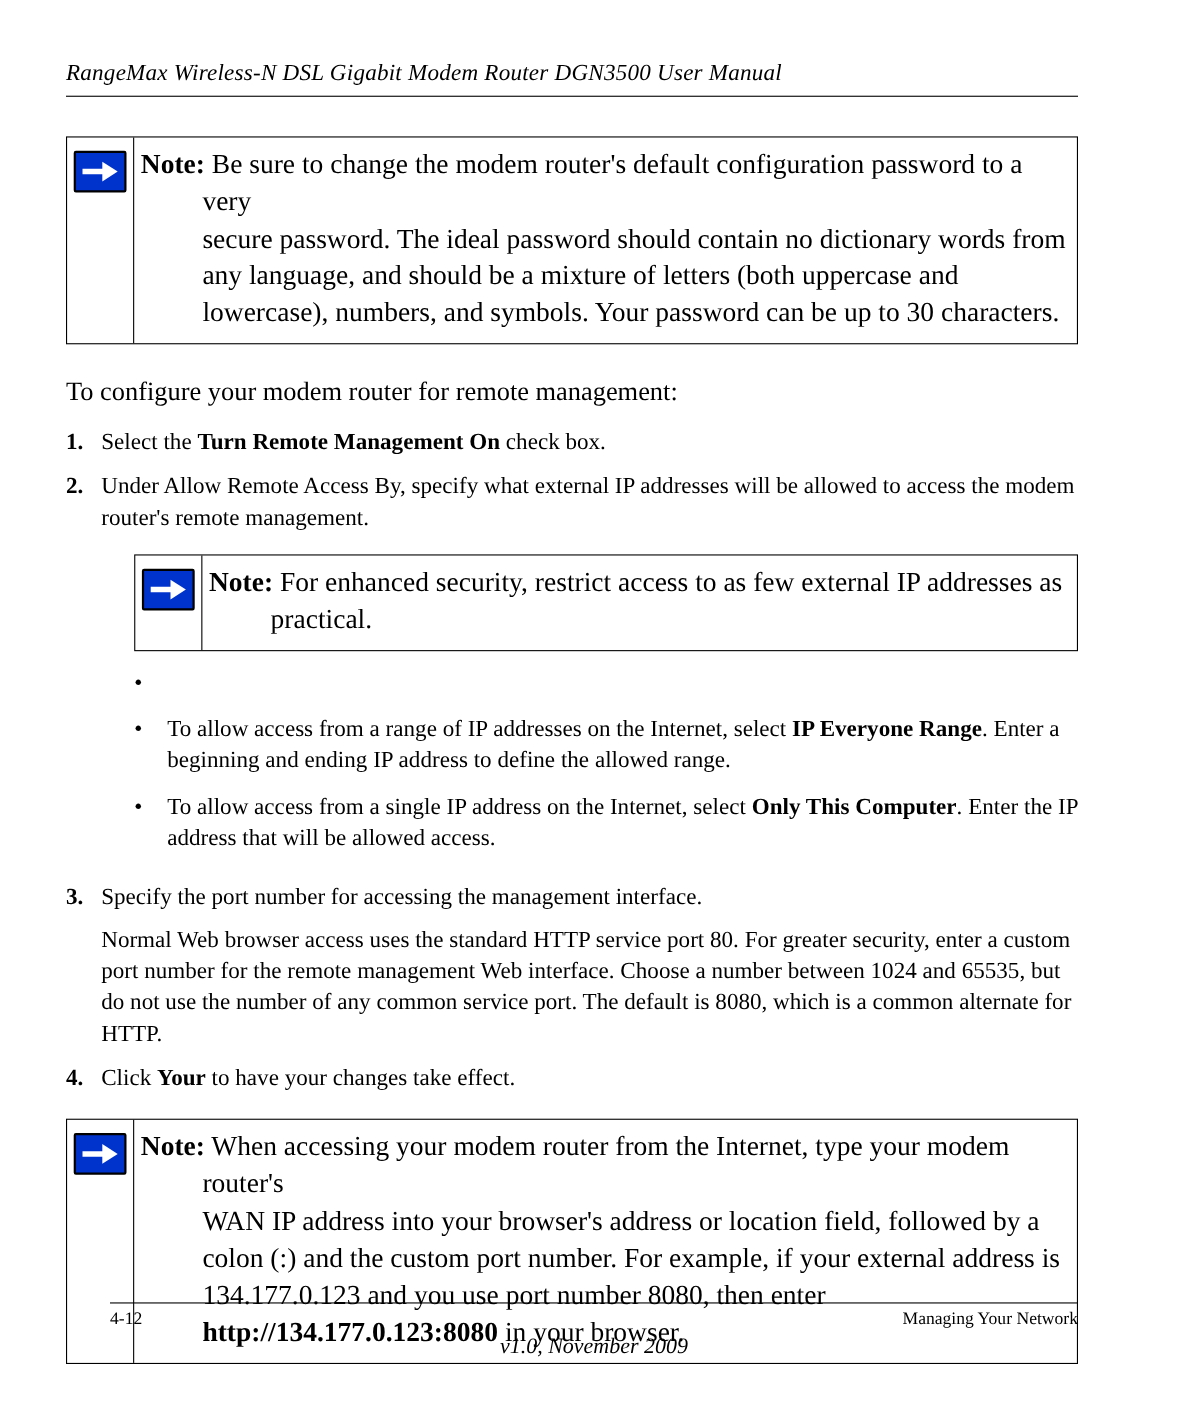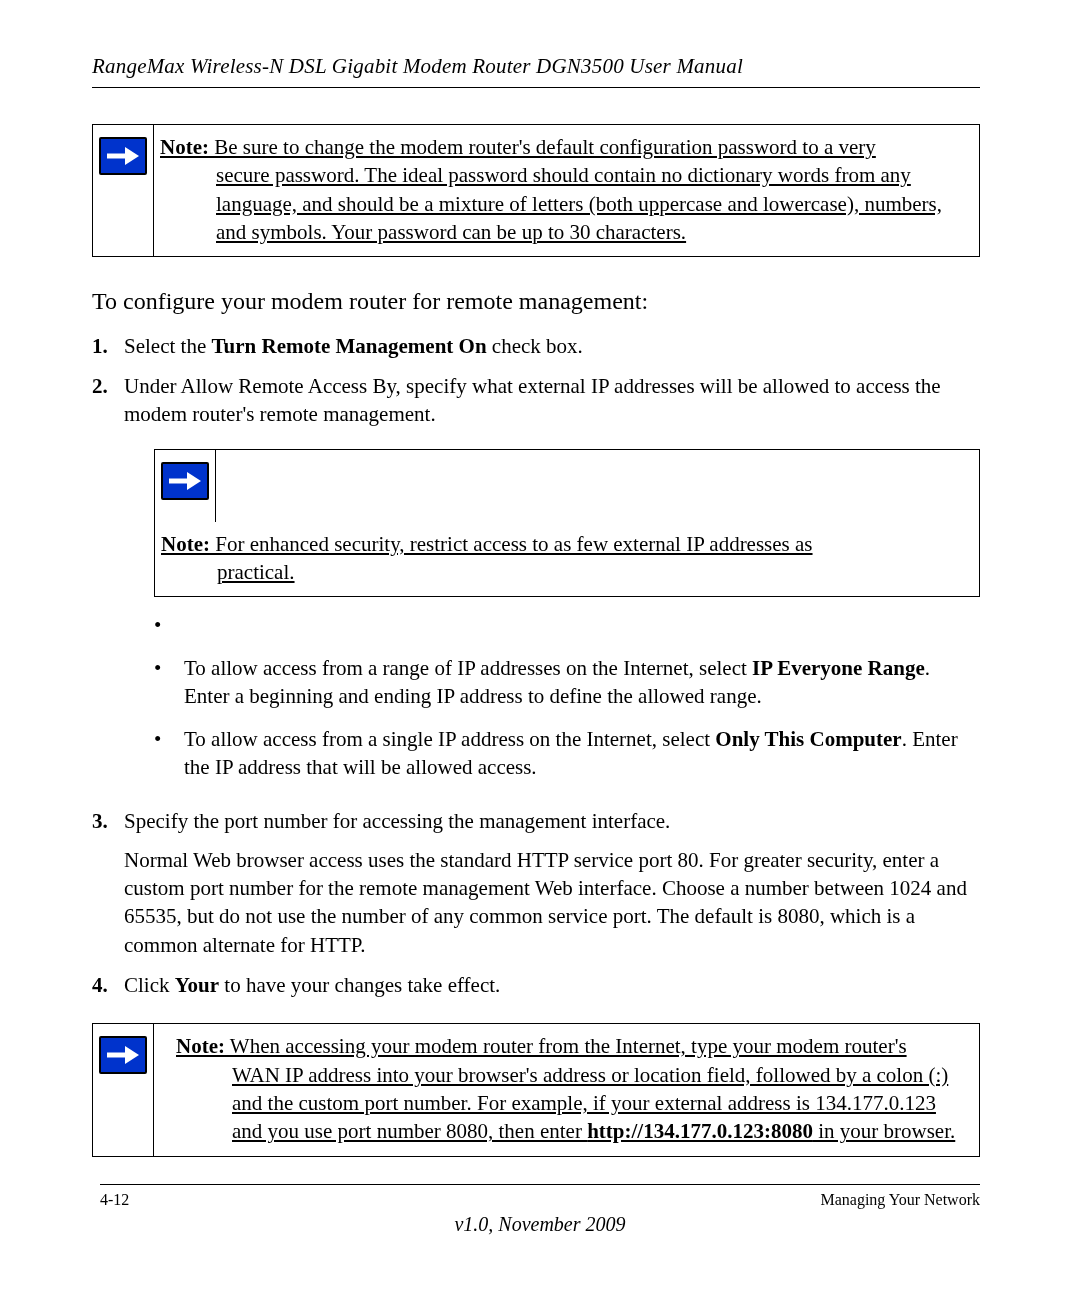--- a/index.html
+++ b/index.html
@@ -9,21 +9,21 @@
     background: #fff;
     width: 1080px;
     height: 1296px;
     font-family: "Times New Roman", Times, serif;
     color: #000;
   }
   .page {
     box-sizing: border-box;
     width: 1080px;
     height: 1296px;
-    padding: 54px 100px 40px 92px;
+    padding: 54px 100px 40px 60px;
     position: relative;
   }
   .header-title {
     font-style: italic;
     font-size: 21px;
     letter-spacing: 0.2px;
   }
   .hr-top {
     border: none;
     border-top: 1.5px solid #000;
@@ -46,23 +46,22 @@
     border-right: 1px solid #000;
     width: 60px;
     flex: 0 0 60px;
     display: flex;
     align-items: flex-start;
     justify-content: center;
     padding-top: 12px;
   }
   .note-text-cell {
     padding: 8px 10px 10px 6px;
-    font-size: 21px;
-    line-height: 1.35;
-    text-decoration: underline;
+    font-size: 25px;
+    line-height: 1.35;
   }
   .note-text-cell .hang {
     display: block;
     padding-left: 56px;
     text-indent: -56px;
   }
   .arrow-icon {
     width: 44px;
     height: 34px;
     background: #0033cc;
@@ -168,21 +167,21 @@
       <span class="content">
         <span>Select the </span><span class="bold">Turn Remote Management On</span><span> check box.</span>
       </span>
     </li>
     <li>
       <span class="num">2.</span>
       <span class="content">
         <span>Under Allow Remote Access By, specify what external IP addresses will be allowed to access the modem router's remote management.</span>
 
         
-        <div class="note-box note-box-inner" style="margin-top:20px;margin-bottom:14px;flex-direction:column;">
+        <div class="note-box note-box-inner" style="margin-top:20px;margin-bottom:14px;">
           <div class="note-icon-cell">
             <div class="arrow-icon">
               <svg width="36" height="22" viewBox="0 0 36 22">
                 <line x1="2" y1="11" x2="22" y2="11" stroke="#fff" stroke-width="5"></line>
                 <polygon points="20,2 34,11 20,20" fill="#fff"></polygon>
               </svg>
             </div>
           </div>
           <div class="note-text-cell">
             <span class="hang">
@@ -219,21 +218,21 @@
       </span>
     </li>
     <li>
       <span class="num">4.</span>
       <span class="content">
         <span>Click </span><span class="bold">Your</span><span> to have your changes take effect.</span>
       </span>
     </li>
   </ol>
 
-  <div class="note-box" style="margin-top:24px;gap:16px;">
+  <div class="note-box" style="margin-top:24px;">
     <div class="note-icon-cell">
       <div class="arrow-icon">
         <svg width="36" height="22" viewBox="0 0 36 22">
           <line x1="2" y1="11" x2="22" y2="11" stroke="#fff" stroke-width="5"></line>
           <polygon points="20,2 34,11 20,20" fill="#fff"></polygon>
         </svg>
       </div>
     </div>
     <div class="note-text-cell">
       <span class="hang">

